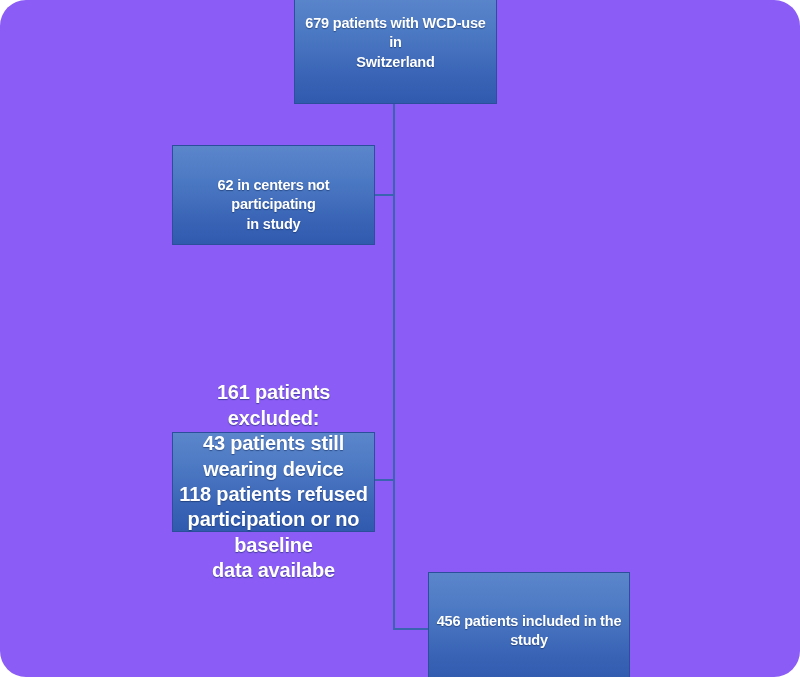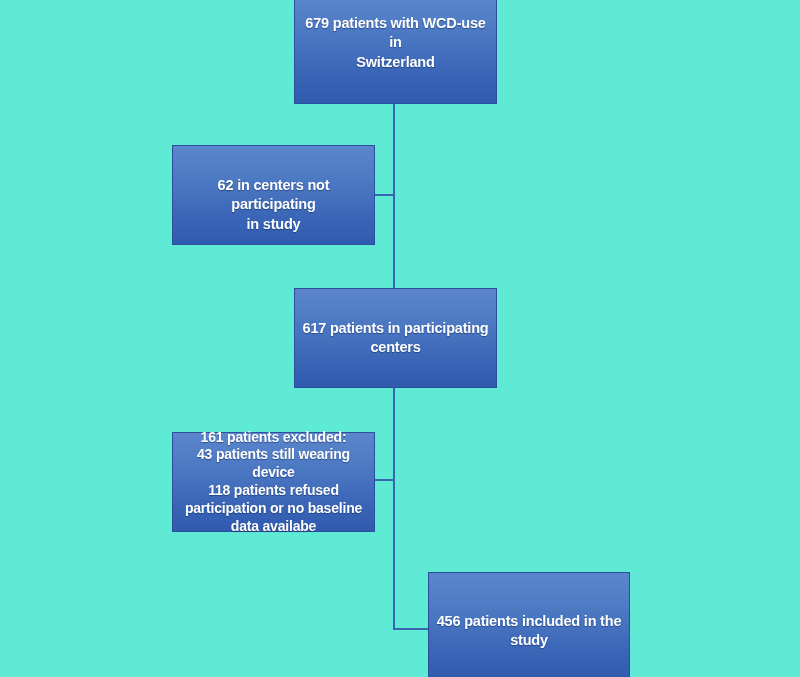--- a/index.html
+++ b/index.html
@@ -9,22 +9,23 @@
     background: #ffffff;
   }
   body {
     font-family: "Liberation Sans", sans-serif;
   }
 
   #diagram-canvas {
     position: relative;
     width: 800px;
     height: 677px;
-    background: #5eead4;
+    background: #8b5cf6;
     overflow: hidden;
+    border-radius: 26px;
   }
 
   
   .connector {
     position: absolute;
     background: #3A63B0;
     z-index: 1;
   }
   .connector.v { width: 2px; }
   .connector.h { height: 2px; }
@@ -58,21 +59,21 @@
   
   #box-total        { left: 294px; top: -6px;  width: 203px; height: 110px; }
   #box-total .box-text { transform: translateY(-6px); }
 
   #box-excluded-centers { left: 172px; top: 145px; width: 203px; height: 100px; }
   #box-excluded-centers .box-text { transform: translateY(-2px); margin-top: 24px; }
 
   #box-participating { left: 294px; top: 288px; width: 203px; height: 100px; }
 
   #box-excluded-patients { left: 172px; top: 432px; width: 203px; height: 100px; }
-  #box-excluded-patients .box-text { font-size: 14px; line-height: 1.27; }
+  #box-excluded-patients .box-text { font-size: 20px; line-height: 1.27; }
 
   #box-included     { left: 428px; top: 572px; width: 202px; height: 110px; }
   #box-included .box-text { transform: translateY(-8px); margin-top: 24px; }
 
   
   #connector-main-vertical   { left: 393px; top: 103px;  height: 527px; }
   #connector-excl-centers    { left: 374px; top: 194px;  width: 21px; }
   #connector-excl-patients   { left: 374px; top: 479px;  width: 21px; }
   #connector-included-horiz  { left: 393px; top: 628px;  width: 38px; }
 </style>
@@ -89,24 +90,20 @@
   <div class="flow-box" id="box-total">
     <span class="box-text">679 patients with WCD-use in
 Switzerland</span>
   </div>
 
   <div class="flow-box" id="box-excluded-centers">
     <span class="box-text">62 in centers not participating
 in study</span>
   </div>
 
-  <div class="flow-box" id="box-participating">
-    <span class="box-text">617 patients in participating
-centers</span>
-  </div>
 
   <div class="flow-box" id="box-excluded-patients">
     <span class="box-text">161 patients excluded:
 43 patients still wearing device
 118 patients refused
 participation or no baseline
 data availabe</span>
   </div>
 
   <div class="flow-box" id="box-included">

